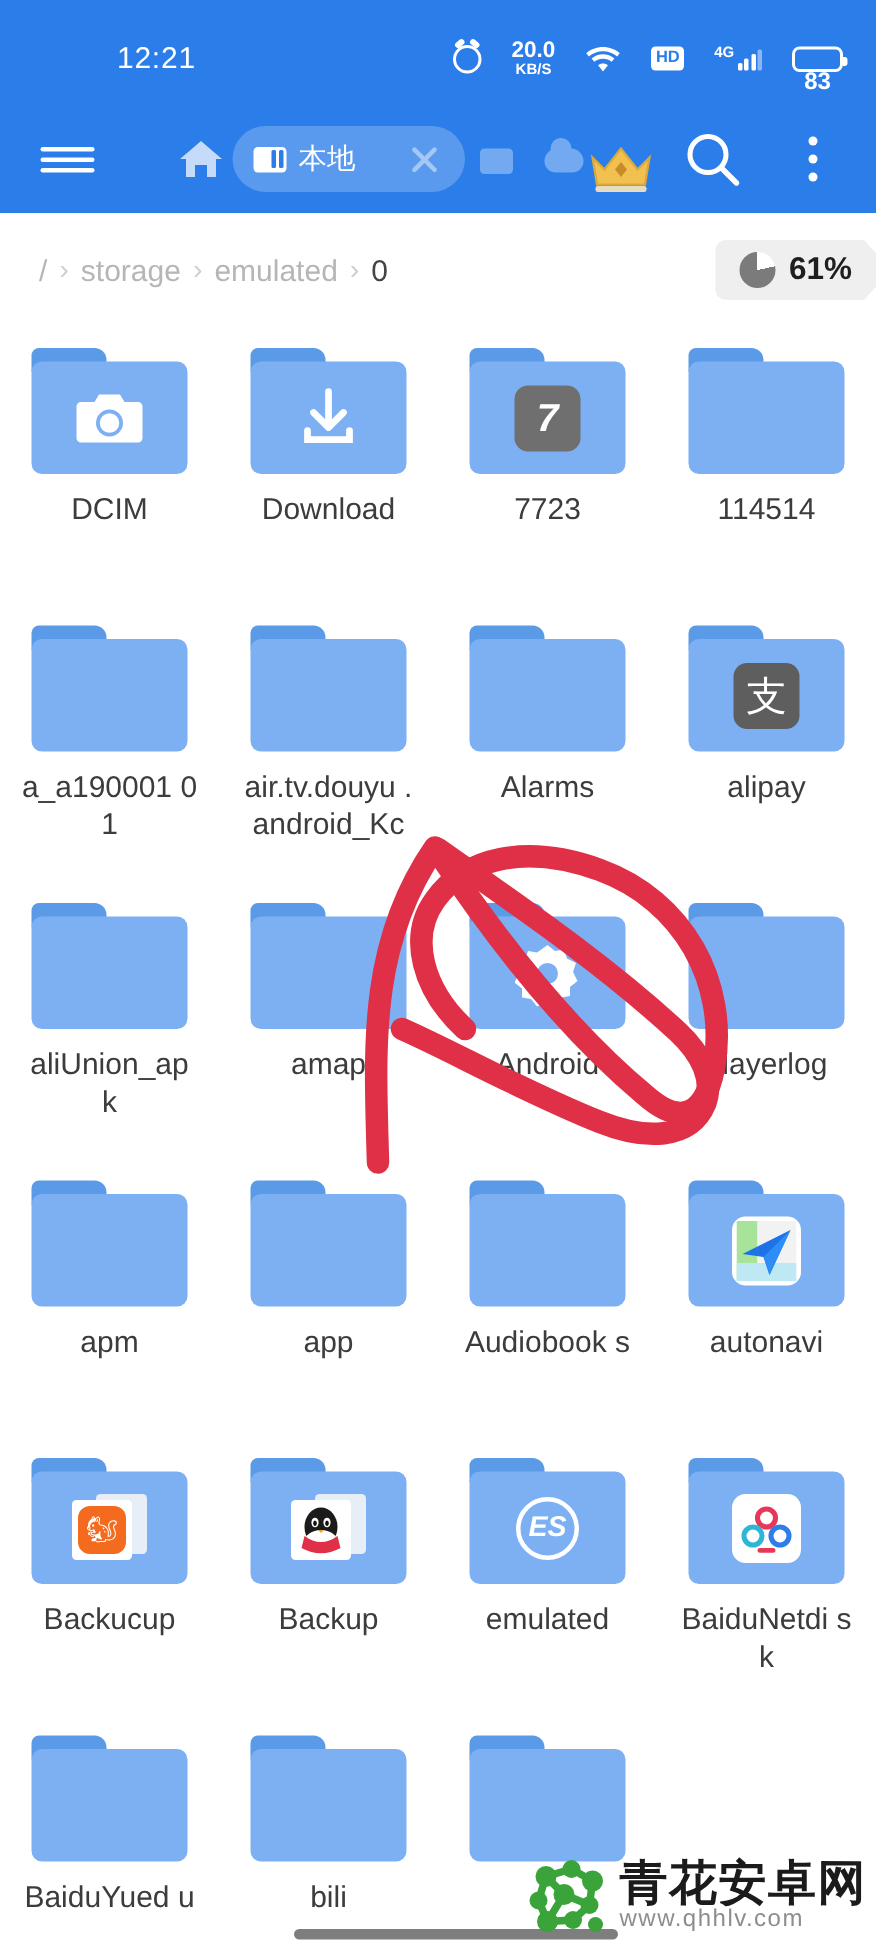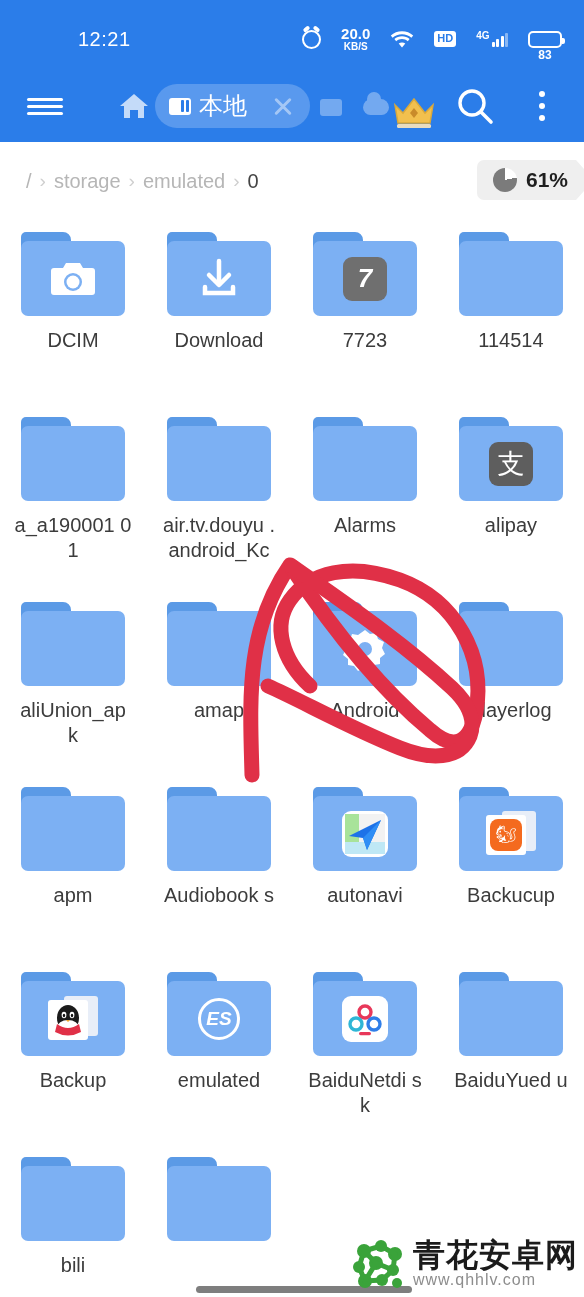--- a/index.html
+++ b/index.html
@@ -33,34 +33,34 @@
               font-size:11px; font-weight:bold; padding:1px 3px; line-height:1.25; }
   .net4g { color:#fff; font-size:10px; font-weight:bold; position:relative; top:-6px; }
   .bars { display:flex; align-items:flex-end; gap:1.5px; height:15px; }
   .bars i { display:block; width:3px; background:#fff; border-radius:1px; }
   .bars i:nth-child(1){height:5px}.bars i:nth-child(2){height:8px}
   .bars i:nth-child(3){height:11px}.bars i:nth-child(4){height:14px;opacity:.45}
   .battery { width:34px; height:17px; border:2px solid #fff; border-radius:5px;
              position:relative; display:flex; align-items:center; justify-content:center; }
   .battery::after { content:""; position:absolute; right:-5px; top:5px;
              width:3px; height:6px; background:#fff; border-radius:0 2px 2px 0; }
-  .battery span { color:#fff; font-size:12px; font-weight:bold;margin-top:32px; }
+  .battery span { color:#fff; font-size:16px; font-weight:bold;margin-top:32px; }
 
   
   .toolbar { position:absolute; top:74px; left:0; width:584px; height:64px; }
   .tb-btn { position:absolute; top:0; height:64px; display:flex;
             align-items:center; justify-content:center; cursor:pointer; }
   .hamburger { left:22px; width:46px; }
   .hamburger span { display:block; width:36px; height:3px; background:#fff;
             border-radius:2px; margin:4px 0; }
   .home-ic { left:114px; width:40px; }
   .tab-pill { position:absolute; left:155px; top:10px; width:155px; height:44px;
             background:rgba(255,255,255,.22); border-radius:22px;
             display:flex; align-items:center; padding-left:14px; cursor:pointer; }
-  .tab-pill .label { color:#fff; font-size:24px; margin-left:8px; }
+  .tab-pill .label { color:#fff; font-size:19px; margin-left:8px; }
   .sd-ic { width:22px; height:17px; background:#fff; border-radius:3px; position:relative; }
   .sd-ic::after { content:""; position:absolute; right:2px; top:2px; width:3px;
             height:12px; background:#2b7de9;
             box-shadow:-5px 0 0 0 #2b7de9; border-radius:1px; }
   .tab-x { position:absolute; left:272px; top:22px; width:22px; height:22px;
            opacity:.45; cursor:pointer; }
   .tab-x::before, .tab-x::after { content:""; position:absolute; left:0; top:9px;
            width:22px; height:3px; background:#fff; border-radius:2px; }
   .tab-x::before { transform:rotate(45deg); } .tab-x::after { transform:rotate(-45deg); }
   .dim-tab { position:absolute; top:25px; opacity:.34; cursor:pointer; }
@@ -348,20 +348,27 @@
           <div class="body"></div>
         </div>
         <div class="fname">playerlog</div>
       </div>
       <div class="cell">
         <div class="folder">
           <div class="tab"></div>
           <div class="body"></div>
         </div>
         <div class="fname">apm</div>
+      </div>
+      <div class="cell">
+        <div class="folder">
+          <div class="tab"></div>
+          <div class="body"></div>
+        </div>
+        <div class="fname">app</div>
       </div>
       <div class="cell">
         <div class="folder">
           <div class="tab"></div>
           <div class="body"></div>
         </div>
         <div class="fname">Audiobook
 s</div>
       </div>
       <div class="cell">

